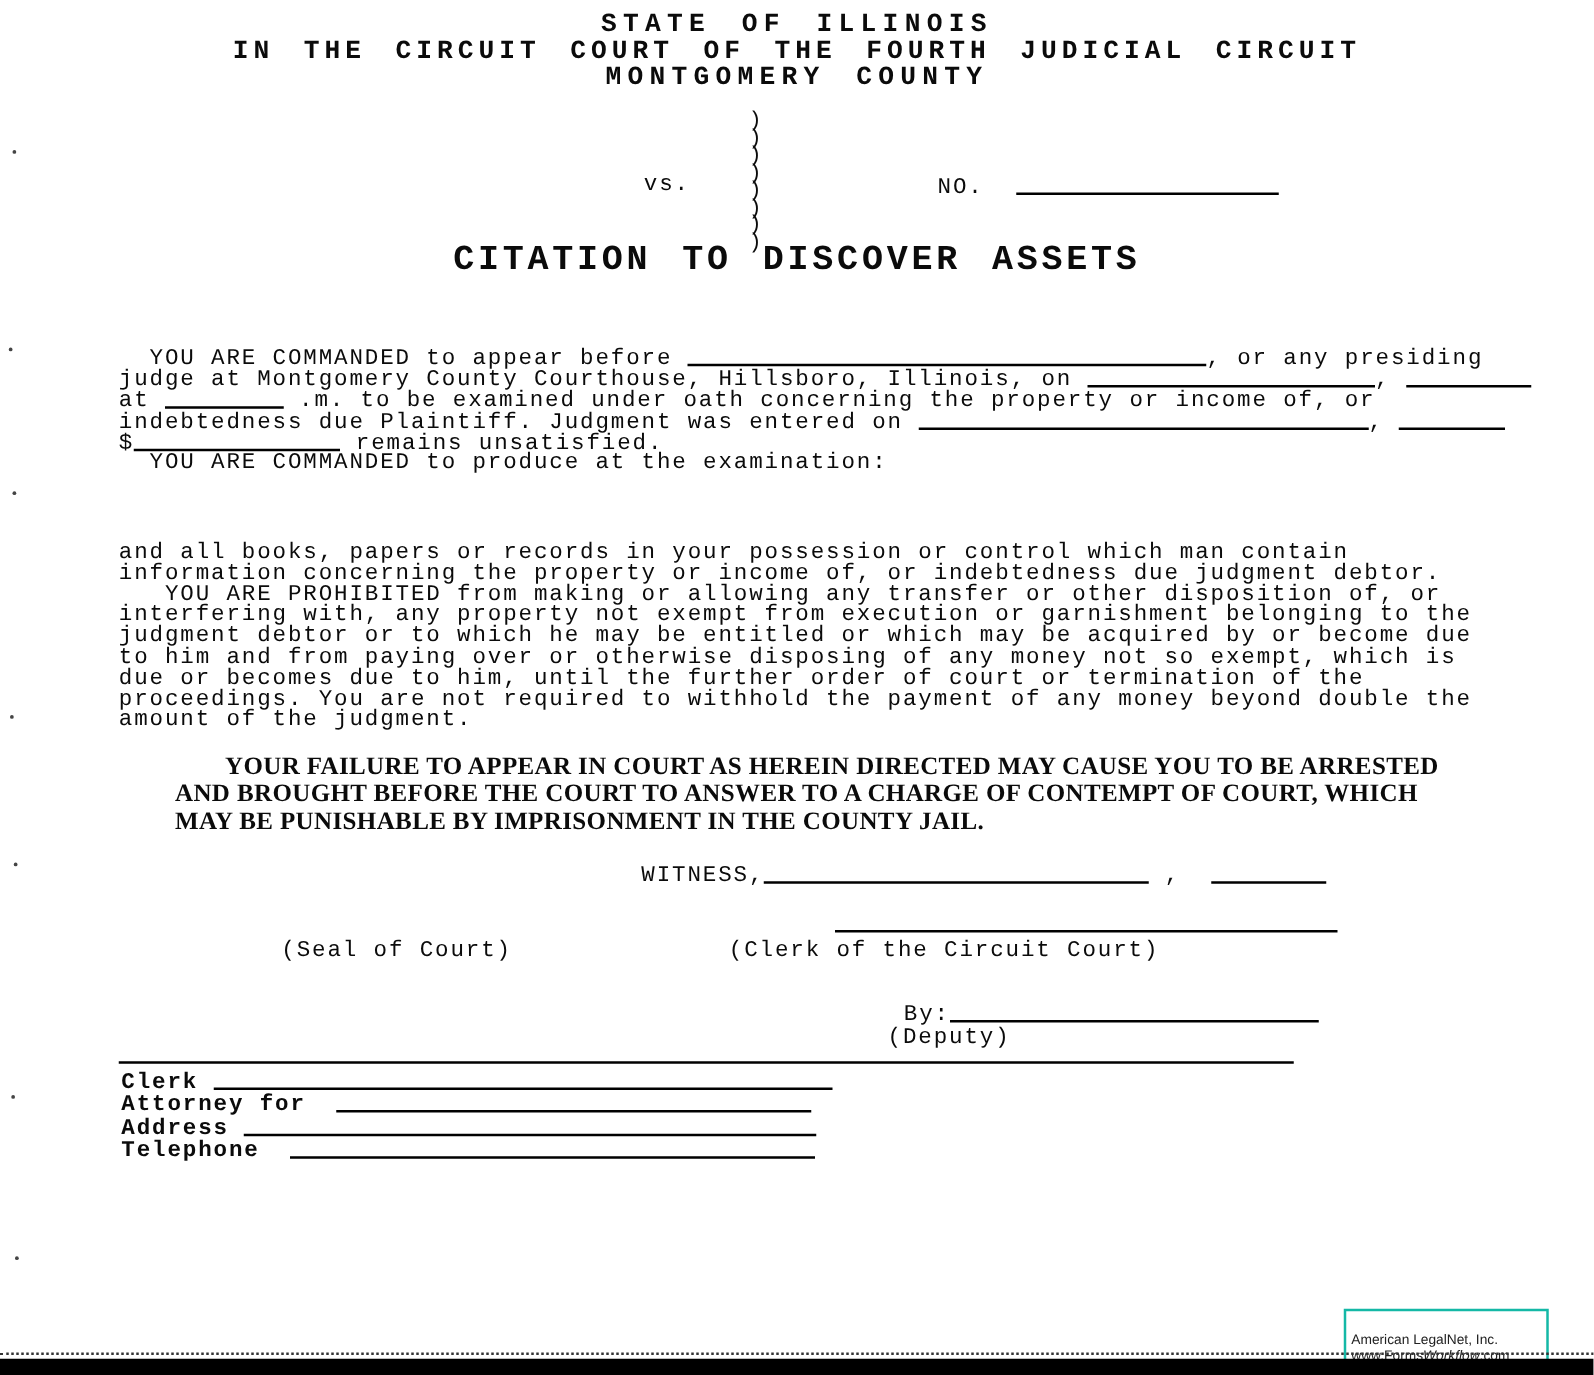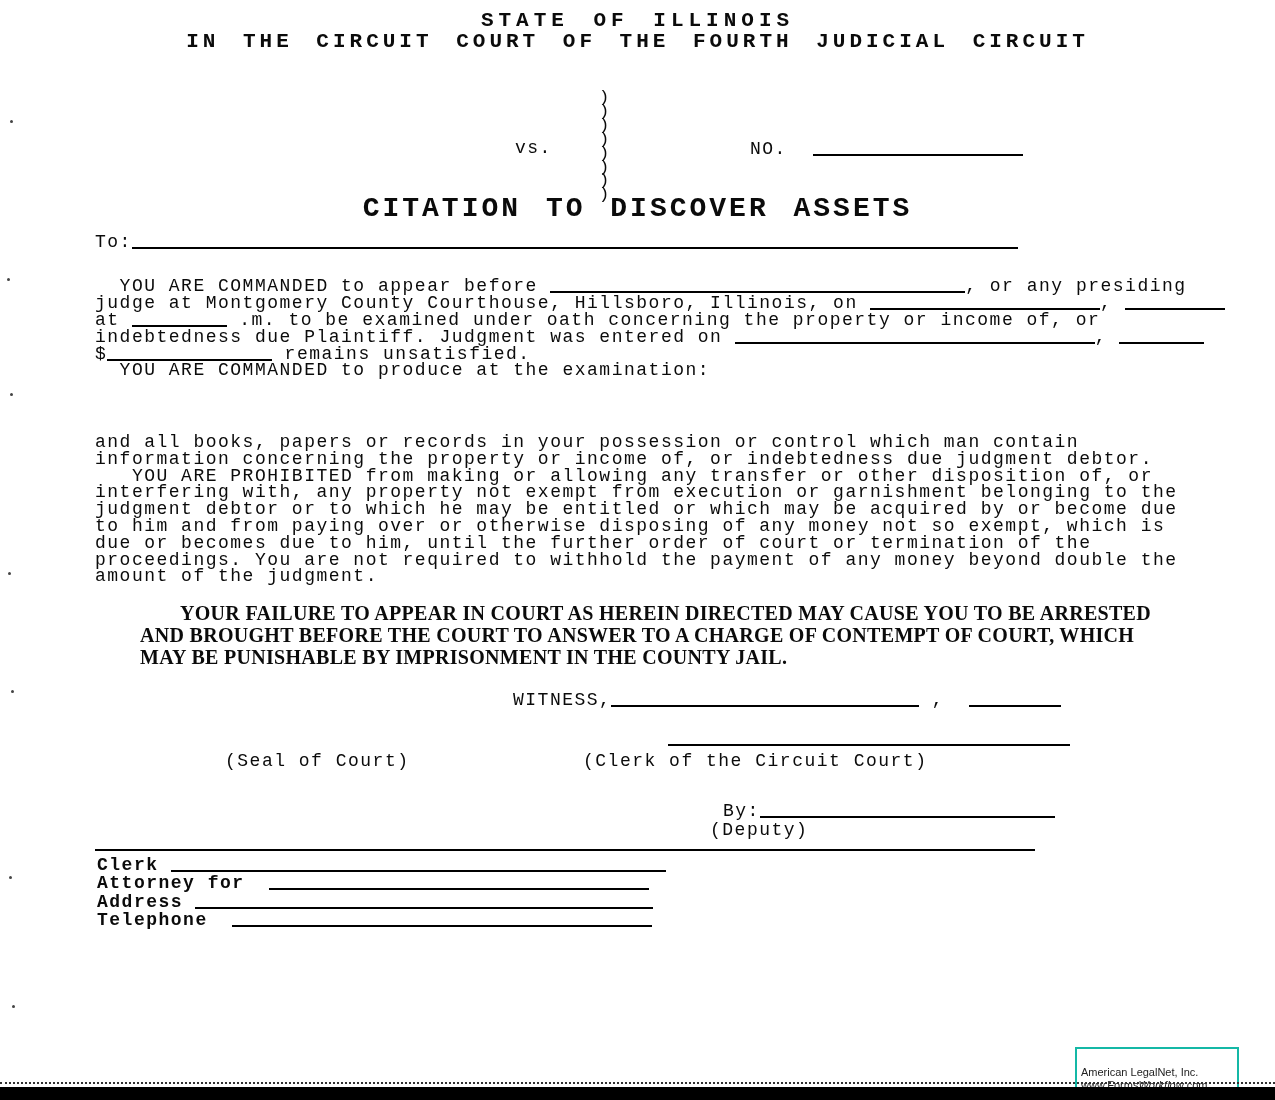--- a/index.html
+++ b/index.html
@@ -40,37 +40,37 @@
   <div class="abs speck" style="left:10px;top:120px"></div>
   <div class="abs speck" style="left:7px;top:278px"></div>
   <div class="abs speck" style="left:10px;top:393px"></div>
   <div class="abs speck" style="left:8px;top:572px"></div>
   <div class="abs speck" style="left:11px;top:690px"></div>
   <div class="abs speck" style="left:9px;top:876px"></div>
   <div class="abs speck" style="left:12px;top:1005px"></div>
 
   <div class="abs hdr" style="top:31px;letter-spacing:4px">IN THE CIRCUIT COURT OF THE FOURTH JUDICIAL CIRCUIT</div>
   <div class="abs hdr" style="top:10px">STATE OF ILLINOIS</div>
+  <div class="abs hdr" style="top:52px">MONTGOMERY COUNTY</div>
 
   <div class="abs parens">
     <span>)</span>
     <span>)</span>
     <span>)</span>
     <span>)</span>
     <span>)</span>
     <span>)</span>
     <span>)</span>
     <span>)</span>
   </div>
   <div class="abs tl" style="left:515px;top:140px">vs.</div>
   <div class="abs tl" style="left:750px;top:140px"><span>NO.</span><span class="blank" style="width:210px;margin-left:26px"></span></div>
 
   <div class="abs title" style="top:199px">CITATION TO DISCOVER ASSETS</div>
 
-  <div class="abs tl" style="left:95px;top:233px"><span>To:</span><span class="blank" style="width:886px"></span></div>
 
   <div class="abs para" style="left:95px;top:277px">
     <div class="tl"><span>  YOU ARE COMMANDED to appear before </span><span class="blank" style="width:415px"></span><span>, or any presiding</span></div>
     <div class="tl"><span>judge at Montgomery County Courthouse, Hillsboro, Illinois, on </span><span class="blank" style="width:230px"></span><span>, </span><span class="blank" style="width:100px"></span></div>
     <div class="tl"><span>at </span><span class="blank" style="width:95px"></span><span> .m. to be examined under oath concerning the property or income of, or</span></div>
     <div class="tl"><span>indebtedness due Plaintiff. Judgment was entered on </span><span class="blank" style="width:360px"></span><span>, </span><span class="blank" style="width:85px"></span></div>
     <div class="tl"><span>$</span><span class="blank" style="width:165px"></span><span> remains unsatisfied.</span></div>
     <div class="tl"><span>  YOU ARE COMMANDED to produce at the examination:</span></div>
   </div>
 

